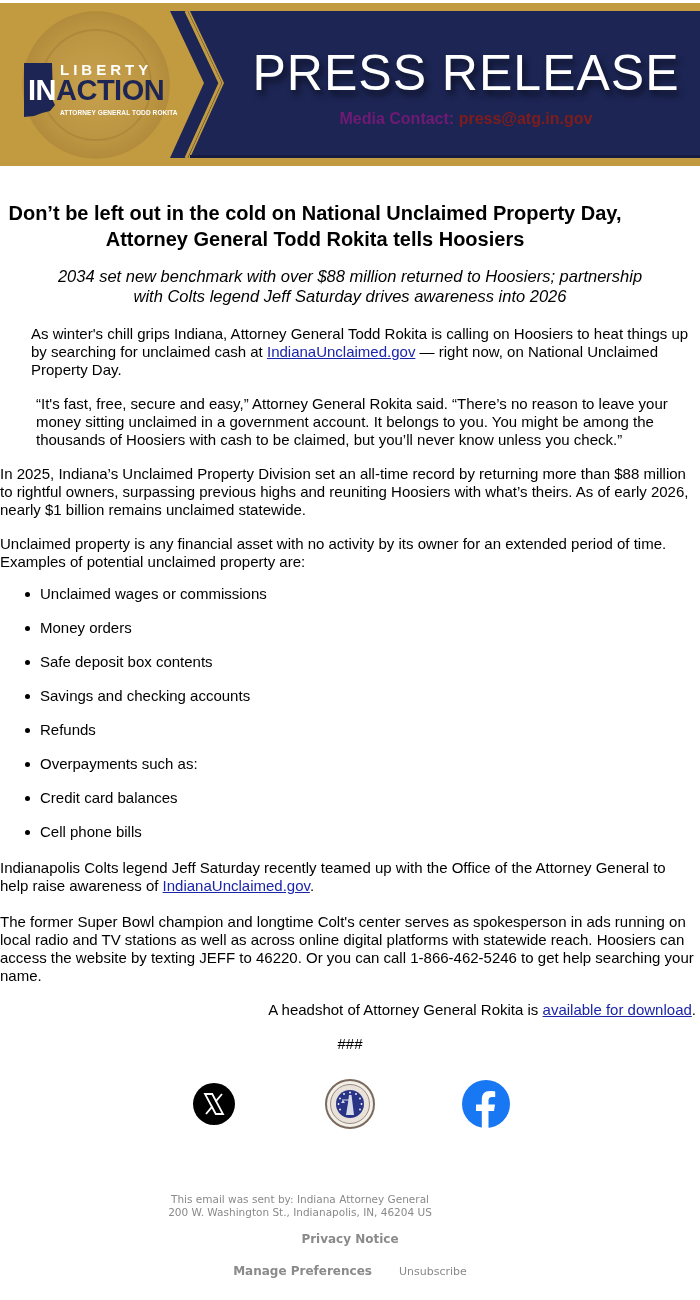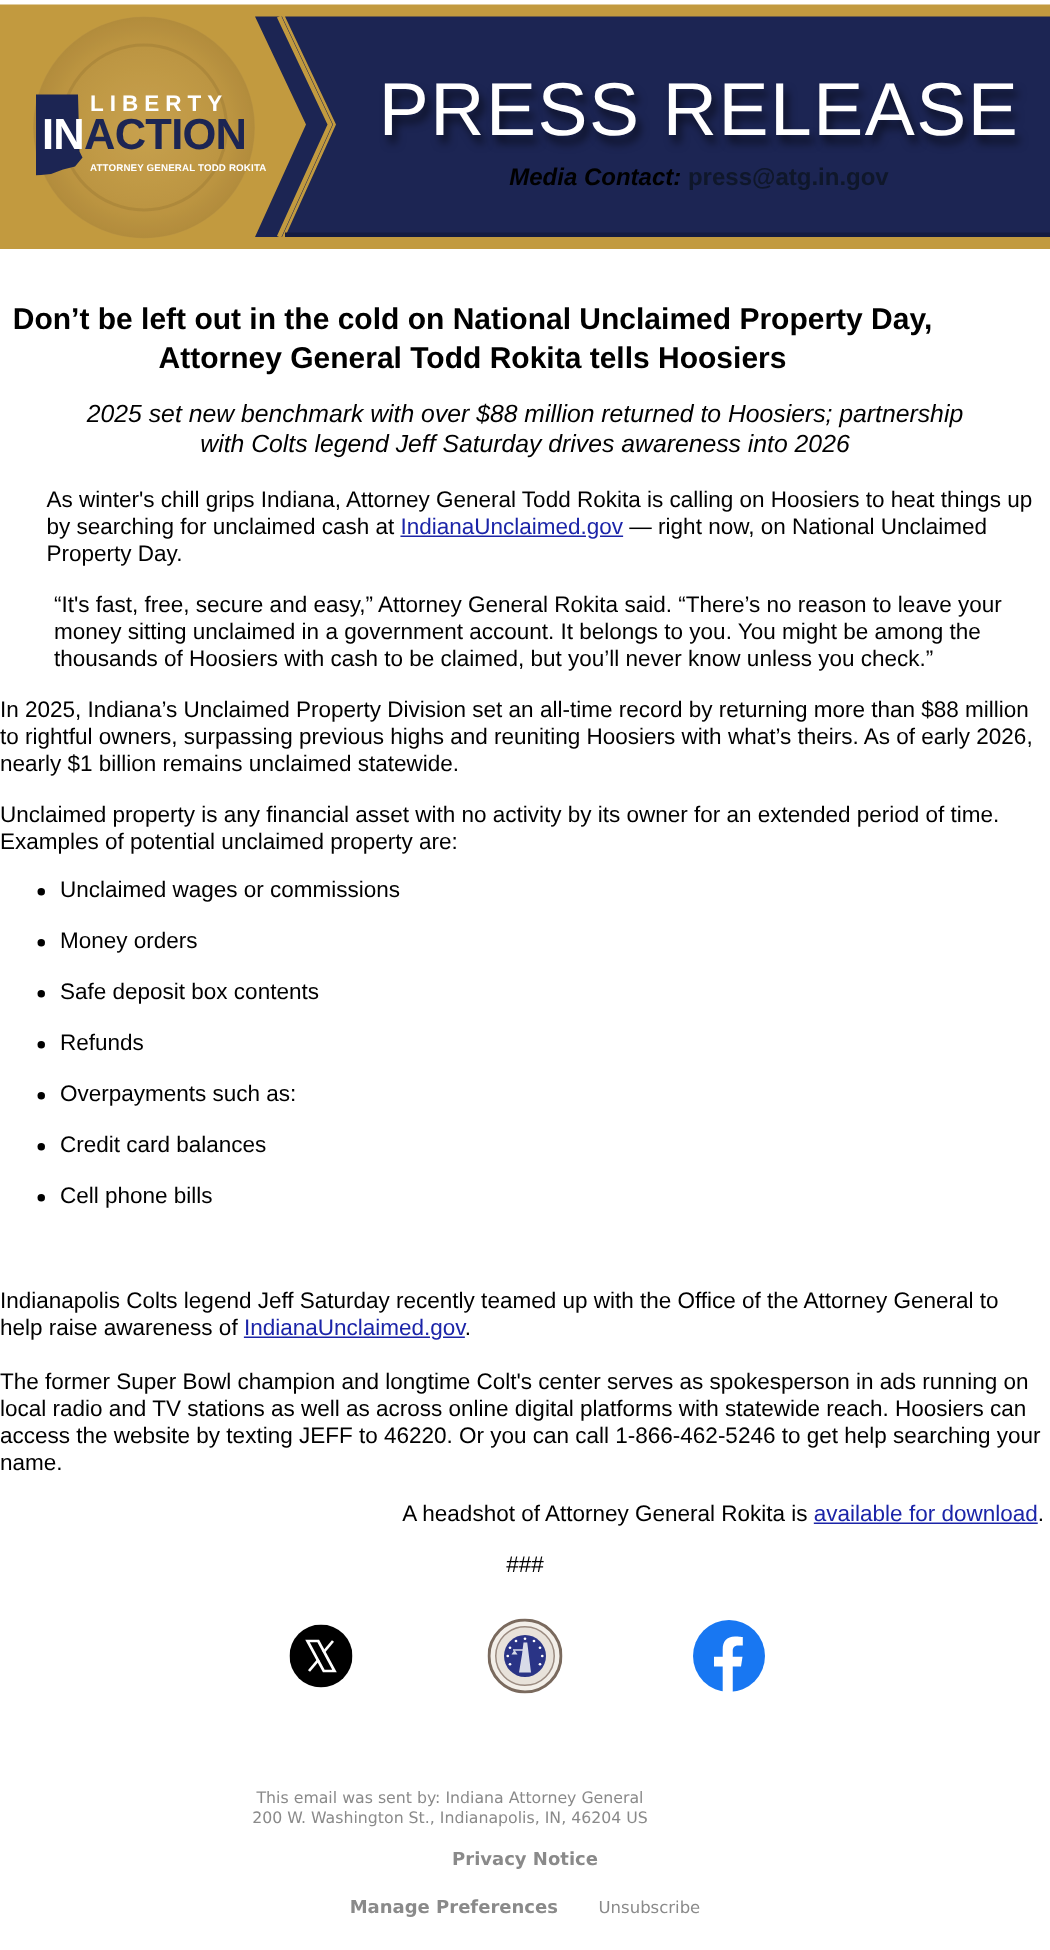--- a/index.html
+++ b/index.html
@@ -21,22 +21,22 @@
     .logo .liberty { position: absolute; left: 40px; top: 0; font-size: 15px; font-weight: bold; color: #fff; letter-spacing: 4px; }
     .logo .inaction { position: absolute; left: 8px; top: 14px; font-size: 29px; font-weight: bold; letter-spacing: -0.5px; line-height: 30px; }
     .logo .inaction .in { color: #fff; }
     .logo .inaction .action { color: #1c2553; }
     .logo .sub { position: absolute; left: 40px; top: 48px; font-size: 6.5px; font-weight: bold; color: #fff; letter-spacing: 0.1px; white-space: nowrap; }
 
     .press-title { position: absolute; left: 232px; top: 42px; width: 468px; text-align: center;
       font-size: 50px; font-weight: normal; color: #fff; letter-spacing: 1px; line-height: 56px;
       text-shadow: 3px 5px 6px rgba(0,0,0,0.55); font-family: "Liberation Sans", sans-serif; }
     .media-contact { position: absolute; left: 232px; top: 107px; width: 468px; text-align: center; font-size: 16px; font-weight: bold; }
-    .media-contact .label { color: #000000; font-style: italic; }
-    .media-contact .email { color: #0f172a; }
+    .media-contact .label { color: #701a75; }
+    .media-contact .email { color: #7f1d1d; }
 
     
     .headline { position: absolute; left: 0; top: 200px; width: 630px; text-align: center;
       font-size: 20px; font-weight: bold; line-height: 26px; }
     .subhead { position: absolute; left: 0; top: 266px; width: 700px; text-align: center;
       font-size: 16.5px; font-style: italic; line-height: 20px; }
     .body-text { position: absolute; left: 0; width: 700px; font-size: 15px; line-height: 18px; padding-right: 4px; }
     a.link { color: #1a0dab; text-decoration: underline; color: #1b24a8; }
 
     .list { position: absolute; left: 0; top: 585px; width: 700px; list-style: none; }
@@ -96,38 +96,39 @@
     <span class="email">press@atg.in.gov</span>
   </div>
 </div>
 
 <h1 class="headline">
   <span>Don’t be left out in the cold on National Unclaimed Property Day,</span><br>
   <span>Attorney General Todd Rokita tells Hoosiers</span>
 </h1>
 
 <div class="subhead">
-  <span>2025 set new benchmark with over $88 million returned to Hoosiers; partnership</span><br>
+  <span>2034 set new benchmark with over $88 million returned to Hoosiers; partnership</span><br>
   <span>with Colts legend Jeff Saturday drives awareness into 2026</span>
 </div>
 
 <p class="body-text" style="top:325px;padding-left:31px;">
   <span>As winter's chill grips Indiana, Attorney General Todd Rokita is calling on Hoosiers to heat things up by searching for unclaimed cash at </span><a class="link" href="#">IndianaUnclaimed.gov</a><span> — right now, on National Unclaimed Property Day.</span>
 </p>
 
 <p class="body-text" style="top:395px;padding-left:36px;">“It's fast, free, secure and easy,” Attorney General Rokita said. “There’s no reason to leave your money sitting unclaimed in a government account. It belongs to you. You might be among the thousands of Hoosiers with cash to be claimed, but you’ll never know unless you check.”</p>
 
 <p class="body-text" style="top:465px;">In 2025, Indiana’s Unclaimed Property Division set an all-time record by returning more than $88 million to rightful owners, surpassing previous highs and reuniting Hoosiers with what’s theirs. As of early 2026, nearly $1 billion remains unclaimed statewide.</p>
 
 <p class="body-text" style="top:535px;">Unclaimed property is any financial asset with no activity by its owner for an extended period of time. Examples of potential unclaimed property are:</p>
 
 <ul class="list">
   <li>Unclaimed wages or commissions</li>
   <li>Money orders</li>
   <li>Safe deposit box contents</li>
+  <li>Savings and checking accounts</li>
   <li>Refunds</li>
   <li>Overpayments such as:</li>
   <li>Credit card balances</li>
   <li>Cell phone bills</li>
 </ul>
 
 <p class="body-text" style="top:859px;">
   <span>Indianapolis Colts legend Jeff Saturday recently teamed up with the Office of the Attorney General to help raise awareness of </span><a class="link" href="#">IndianaUnclaimed.gov</a><span>.</span>
 </p>
 

